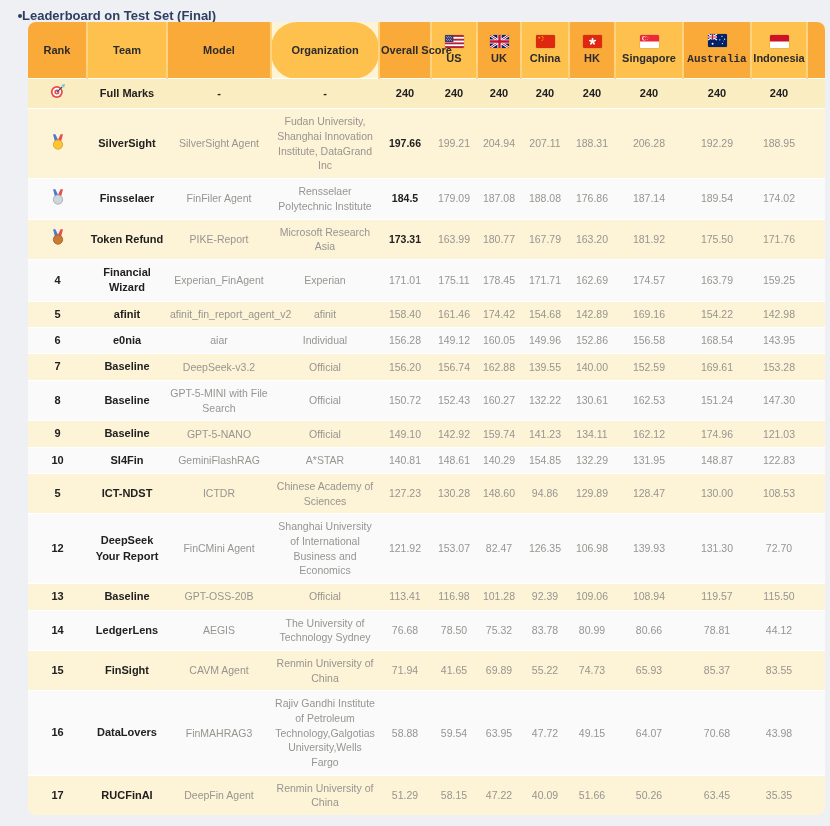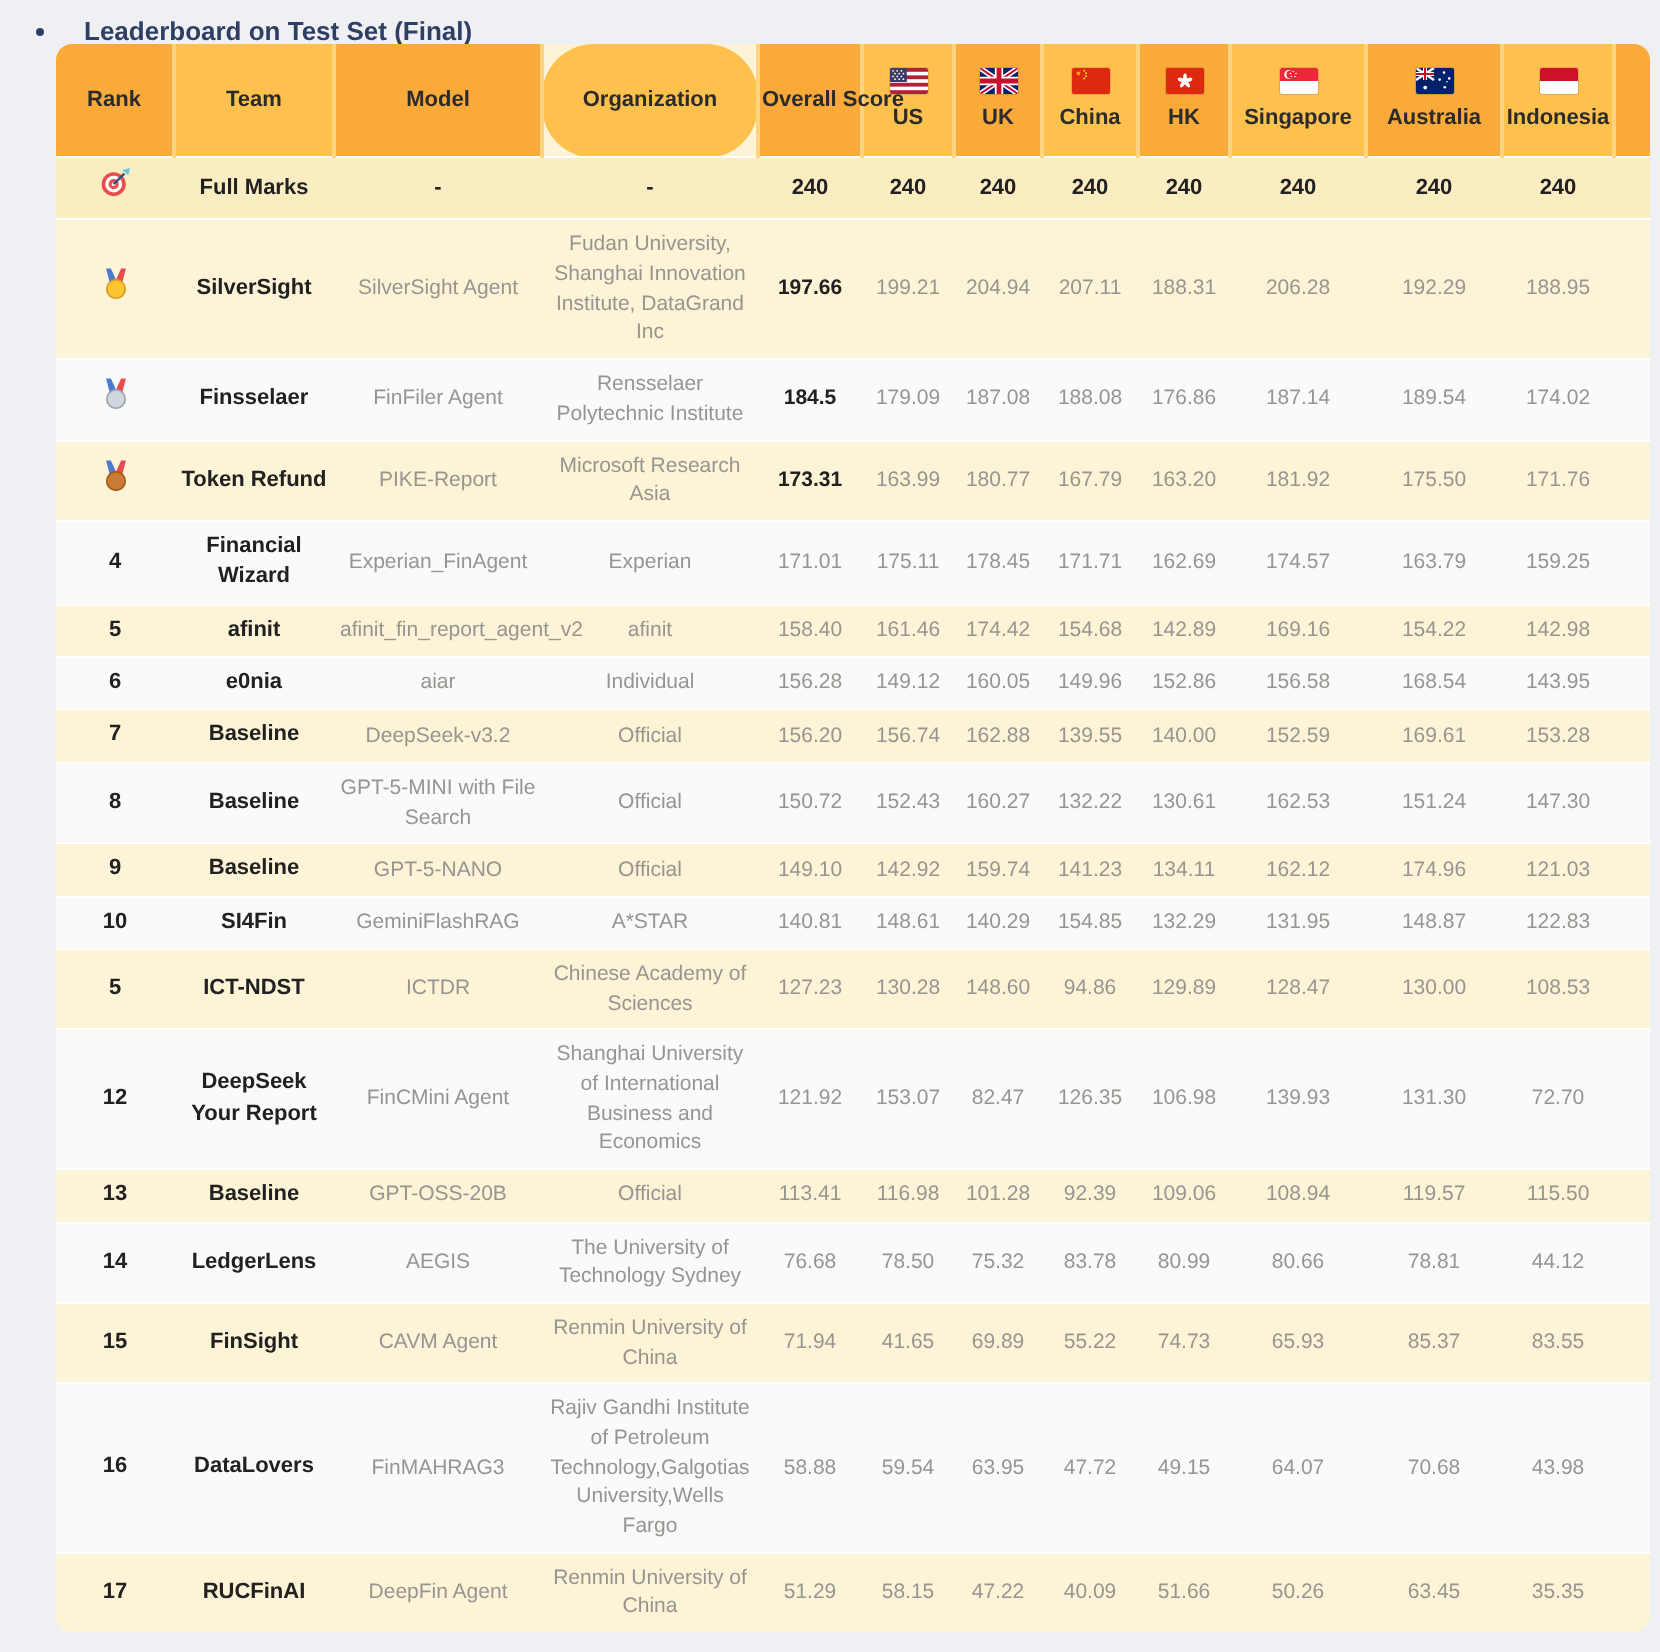--- a/index.html
+++ b/index.html
@@ -2,21 +2,21 @@
 <html><head>
 <meta charset="utf-8">
 <style>
   html,body{margin:0;padding:0;}
   body{
     width:830px;height:826px;overflow:hidden;position:relative;
     background:#eff0f4;
     font-family:"Liberation Sans","DejaVu Sans",sans-serif;
   }
   .title-row{
-    display:flex;align-items:center;gap:20px;
+    display:flex;align-items:center;gap:0;
     padding:8px 0 0 18px;
   }
   .bullet-dot{width:4px;height:4px;border-radius:50%;background:#2e3f63;}
   .page-title{font-size:13px;font-weight:bold;color:#2e3f63;}
 
   .table-clip{
     position:absolute;left:28px;top:22px;width:797px;max-height:800px;
     overflow:hidden;border-radius:8px;
     background:#fdf3d6;
   }
@@ -130,21 +130,21 @@
                 <circle cx="4.3" cy="3.25" r="2.2" fill="#fff"></circle>
                 <circle cx="5.2" cy="3.25" r="2" fill="#ED2939"></circle>
                 <g fill="#fff">
                   <circle cx="6.6" cy="1.7" r=".38"></circle>
                   <circle cx="8" cy="2.7" r=".38"></circle>
                   <circle cx="7.5" cy="4.3" r=".38"></circle>
                   <circle cx="5.7" cy="4.3" r=".38"></circle>
                   <circle cx="5.2" cy="2.7" r=".38"></circle>
                 </g>
               </svg></span><div class="hlabel">Singapore</div></th>
-          <th class="hcell dark" style="width: 64px;"><span class="flag"><svg width="19" height="13" viewBox="0 0 19 13">
+          <th class="hcell dark" style="width: 64px; font-family: Liberation Mono, monospace;"><span class="flag"><svg width="19" height="13" viewBox="0 0 19 13">
                 <rect width="19" height="13" fill="#012169"></rect>
                 <path d="M0,0 L9,6 M9,0 L0,6" stroke="#fff" stroke-width="1.3"></path>
                 <path d="M4.5,0 V6 M0,3 H9" stroke="#fff" stroke-width="2"></path>
                 <path d="M4.5,0 V6 M0,3 H9" stroke="#C8102E" stroke-width="1"></path>
                 <g fill="#fff">
                   <circle cx="4.6" cy="9.8" r=".95"></circle>
                   <circle cx="14" cy="2.3" r=".65"></circle>
                   <circle cx="11.8" cy="5.8" r=".65"></circle>
                   <circle cx="16.6" cy="5.2" r=".65"></circle>
                   <circle cx="14.4" cy="9.6" r=".65"></circle>

